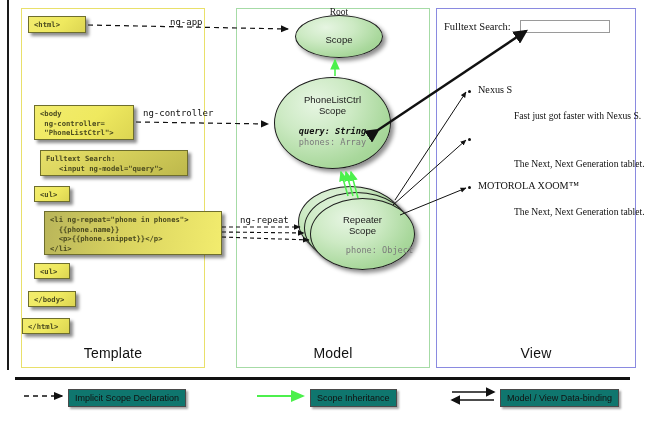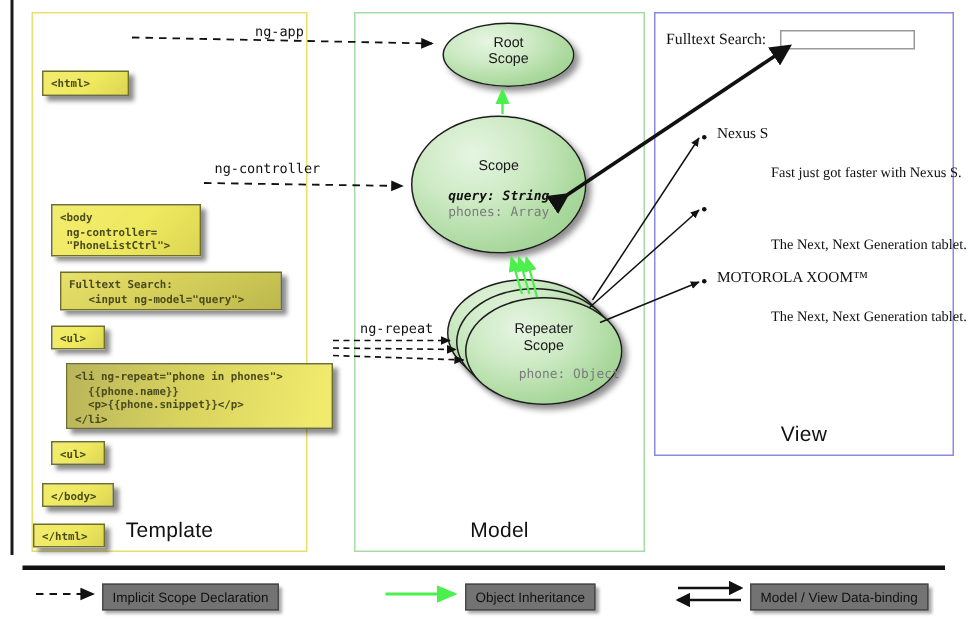--- a/index.html
+++ b/index.html
@@ -24,21 +24,21 @@
   }
 
   
   .panel {
     position: absolute;
     background: #ffffff;
     box-sizing: border-box;
   }
   .panel-template { left: 21px;  top: 8px; width: 184px; height: 360px; border: 1.5px solid #e9e06a; }
   .panel-model    { left: 236px; top: 8px; width: 194px; height: 360px; border: 1.5px solid #a6dba6; }
-  .panel-view     { left: 436px; top: 8px; width: 200px; height: 296px; border: 1.5px solid #8a8ae0; }
+  .panel-view     { left: 436px; top: 8px; width: 200px; height: 360px; border: 1.5px solid #8a8ae0; }
 
   .panel-label {
     position: absolute;
     bottom: 6px; left: 0; right: 0;
     text-align: center;
     font-size: 14px;
     color: #111111;
     letter-spacing: .2px;
   }
 
@@ -49,21 +49,20 @@
     border: 1.2px solid #6e6e2e;
     background: linear-gradient(135deg, #f2ec6e 0%, #efe95f 55%, #dcd552 100%);
     box-shadow: 3px 3px 3px rgba(0,0,0,0.45);
     font-family: "DejaVu Sans Mono", monospace;
     font-size: 7.2px;
     line-height: 9.6px;
     color: #4a4a1f;
     padding: 3px 5px;
     white-space: pre;
     font-weight: bold;
-    margin-top: 31px;
   }
   .codebox.olive {
     background: linear-gradient(150deg, #e7e06a 0%, #d8d25c 40%, #bdb84c 100%);
   }
   .codebox.gradient-right {
     background: linear-gradient(100deg, #b9b55a 0%, #d9d35f 45%, #f2ec6e 100%);
   }
 
   
   .ellipse {
@@ -133,21 +132,21 @@
   .legend-rule {
     position: absolute;
     left: 15px; top: 377px;
     width: 615px; height: 2.5px;
     background: #111111;
   }
   .legend-box {
     position: absolute;
     box-sizing: border-box;
     border: 1.2px solid #4a4a4a;
-    background: #737373;
+    background: #0f766e;
     box-shadow: 2px 2px 2px rgba(0,0,0,0.35);
     font-size: 9px;
     color: #111111;
     padding: 2px 6px;
     white-space: nowrap;
     line-height: 12px;
   }
 
   svg.overlay {
     position: absolute;
@@ -187,24 +186,25 @@
 
   <div class="codebox" style="left:28px; top:291px; width:48px; height:16px;">&lt;/body&gt;</div>
 
   <div class="codebox" style="left:22px; top:318px; width:48px; height:16px;">&lt;/html&gt;</div>
 
   <div class="panel panel-model">
     <div class="panel-label">Model</div>
   </div>
 
   <div class="ellipse" style="left:295px; top:15px; width:88px; height:43px;"></div>
-  <div class="ellipse-text" style="left:295px; top:23px; width:88px;">Root</div>
+  <div class="ellipse-text" style="left:295px; top:7px; width:88px;font-family:Liberation Serif, serif;">Root</div>
   <div class="ellipse-text" style="left:295px; top:34px; width:88px;">Scope</div>
 
   <div class="ellipse" style="left:274px; top:77px; width:117px; height:92px;"></div>
+  <div class="ellipse-text" style="left:274px; top:94px; width:117px;">PhoneListCtrl</div>
   <div class="ellipse-text" style="left:274px; top:105px; width:117px;">Scope</div>
   <div class="ellipse-text mono-b" style="left:274px; top:126px; width:117px;font-style:italic;">query: String</div>
   <div class="ellipse-text mono-g" style="left:274px; top:137px; width:117px;">phones: Array</div>
 
   <div class="ellipse" style="left:298px; top:186px; width:105px; height:72px;"></div>
   <div class="ellipse" style="left:304px; top:192px; width:105px; height:72px;"></div>
   <div class="ellipse" style="left:310px; top:198px; width:105px; height:72px;"></div>
   <div class="ellipse-text" style="left:310px; top:214px; width:105px;">Repeater</div>
   <div class="ellipse-text" style="left:310px; top:225px; width:105px;">Scope</div>
   <div class="ellipse-text mono-g" style="left:327px; top:245px; width:105px;">phone: Object</div>
@@ -292,17 +292,17 @@
     <g>
       <path d="M452,392 L494,392" stroke="#111111" stroke-width="1.6" fill="none" marker-end="url(#ah-thick)"></path>
       <path d="M494,400 L452,400" stroke="#111111" stroke-width="1.6" fill="none" marker-end="url(#ah-thick)"></path>
     </g>
   </svg>
 
   <div class="legend-rule"></div>
 
   <div class="legend-box" style="left:68px; top:389px;">Implicit Scope Declaration</div>
 
-  <div class="legend-box" style="left:310px; top:389px;">Object Inheritance</div>
+  <div class="legend-box" style="left:310px; top:389px;">Scope Inheritance</div>
 
   <div class="legend-box" style="left:500px; top:389px;">Model / View Data-binding</div>
 
 </div>
 
 </body></html>

